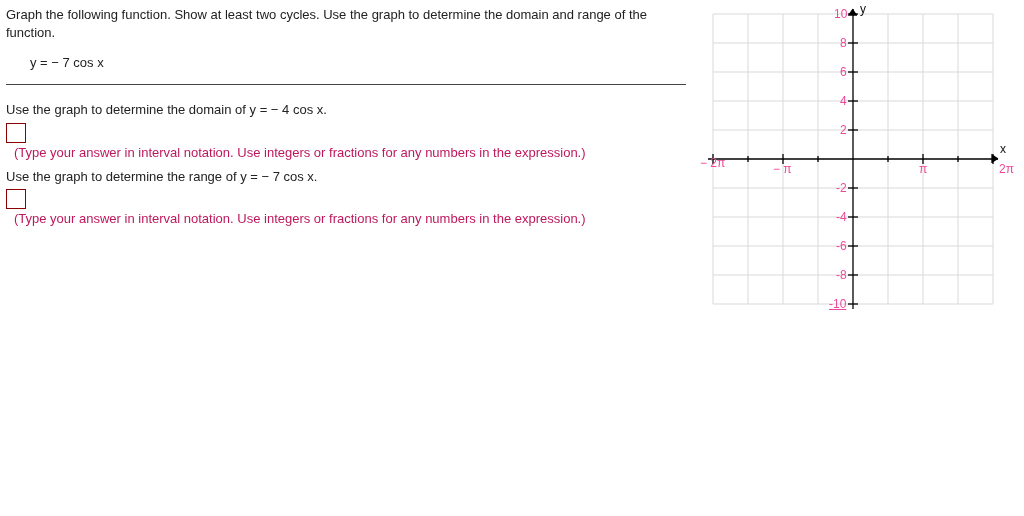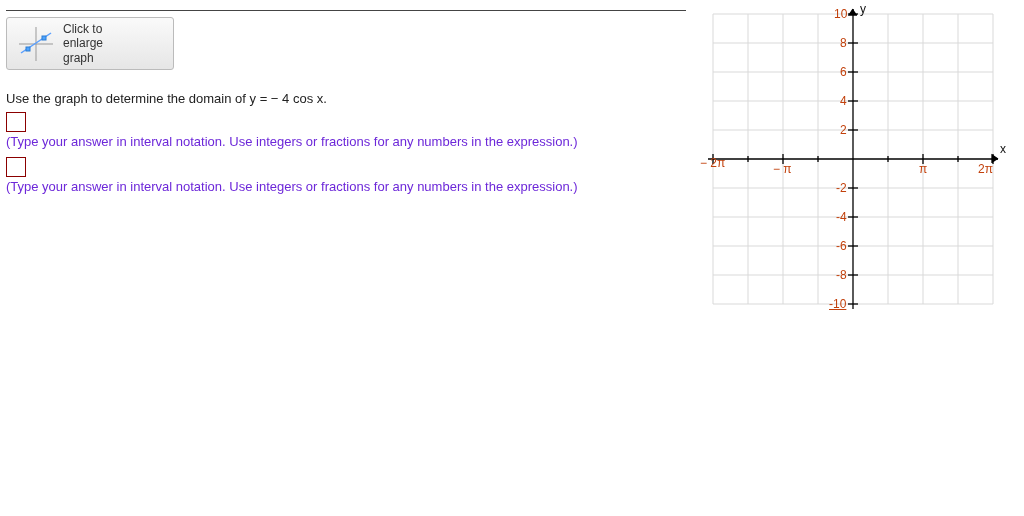--- a/index.html
+++ b/index.html
@@ -45,56 +45,45 @@
     display: flex; align-items: center; justify-content: center;
     margin-right: 6px;
   }
   .enlarge-btn .lbl { line-height: 1.2; }
   .input-box {
     width: 18px; height: 18px;
     border: 1px solid #8b0000;
     background: #fff;
     margin: 4px 0 2px 0;
   }
-  .hint { color: #6d28d9; margin: 2px 0 8px 0; }
+  .hint { color: #be185d; margin: 2px 0 8px 8px; }
   .section-gap { height: 8px; }
 
   
   .chart-wrap { position: relative; width: 310px; height: 310px; }
   .chart-grid { position:absolute; inset:0; }
   .axis-label { position:absolute; font-size:12px; color:#111; }
-  .tick-label { position:absolute; font-size:12px; color:#c2410c; }
+  .tick-label { position:absolute; font-size:12px; color:#ec4899; }
 </style>
 </head>
 <body>
 
 <div class="container">
   <div class="left-col">
+    <div class="q-line">Graph the following function. Show at least two cycles. Use the graph to determine the domain and range of the function.</div>
+    <div class="eq">y = − 7 cos x</div>
     <hr class="sep">
 
-    <div class="enlarge-btn">
-      <div class="icon-box">
-        <svg width="42" height="42" viewBox="0 0 42 42">
-          <line x1="4" y1="21" x2="38" y2="21" stroke="#999" stroke-width="1"></line>
-          <line x1="21" y1="4" x2="21" y2="38" stroke="#999" stroke-width="1"></line>
-          <line x1="6" y1="30" x2="36" y2="10" stroke="#5aa0ff" stroke-width="1.5"></line>
-          <rect x="11" y="24" width="4" height="4" fill="#4da3ff" stroke="#2d7dd2"></rect>
-          <rect x="27" y="13" width="4" height="4" fill="#4da3ff" stroke="#2d7dd2"></rect>
-        </svg>
-      </div>
-      <div class="lbl" style="white-space:pre-line;">Click to
-enlarge
-graph</div>
-    </div>
 
     <div class="section-gap"></div>
     <div class="q-line">Use the graph to determine the domain of y = − 4 cos x.</div>
     <div class="input-box"></div>
     <div class="hint">(Type your answer in interval notation. Use integers or fractions for any numbers in the expression.)</div>
 
+    <div class="q-line">Use the graph to determine the range of y = − 7 cos x.</div>
     <div class="input-box"></div>
     <div class="hint">(Type your answer in interval notation. Use integers or fractions for any numbers in the expression.)</div>
   </div>
 
   <div class="right-col">
     <div class="chart-wrap">
       <svg class="chart-grid" width="310" height="310" viewBox="0 0 310 310">
 
         <g stroke="#d9d9d9" stroke-width="1">
 
@@ -161,16 +150,16 @@
       <div class="tick-label" style="left:142px; top:119px;">2</div>
       <div class="tick-label" style="left:138px; top:177px;">-2</div>
       <div class="tick-label" style="left:138px; top:206px;">-4</div>
       <div class="tick-label" style="left:138px; top:235px;">-6</div>
       <div class="tick-label" style="left:138px; top:264px;">-8</div>
       <div class="tick-label" style="left:131px; top:293px;text-decoration:underline;">-10</div>
 
       <div class="tick-label" style="left:2px;  top:152px;">− 2π</div>
       <div class="tick-label" style="left:75px; top:158px;">− π</div>
       <div class="tick-label" style="left:221px;top:158px;">π</div>
-      <div class="tick-label" style="left:280px;top:158px;">2π</div>
+      <div class="tick-label" style="left:301px;top:158px;">2π</div>
     </div>
   </div>
 </div>
 
 </body></html>

